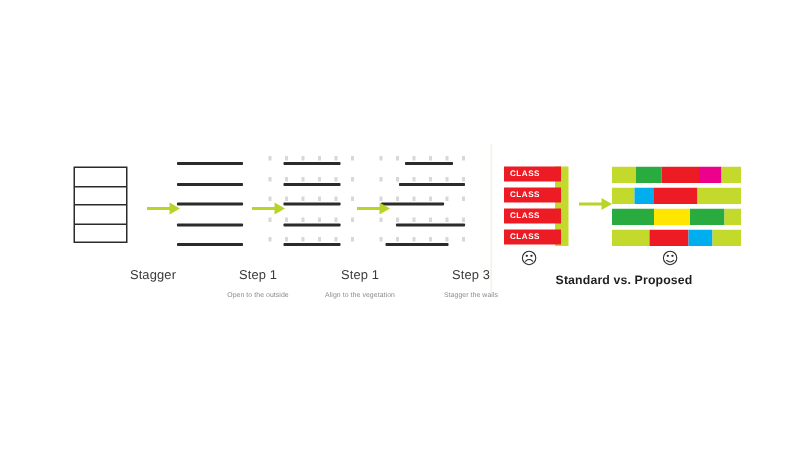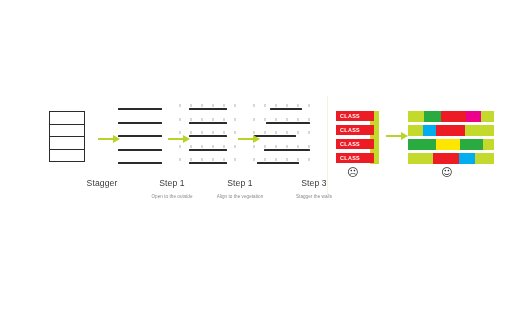--- a/index.html
+++ b/index.html
@@ -422,15 +422,16 @@
           <div class="prop-seg" style="background: rgb(195, 217, 43); width: 29%;"></div>
           <div class="prop-seg" style="background: rgb(237, 28, 36); width: 30%;"></div>
           <div class="prop-seg" style="background: rgb(0, 174, 239); width: 19%;"></div>
           <div class="prop-seg" style="background: rgb(195, 217, 43); width: 22%;"></div>
         </div>
       </div>
 
     <div class="face face-sad">☹</div>
     <div class="face face-glad">☺</div>
 
+    <div class="rp-caption">Standard vs. Proposed</div>
   </div>
 
 </div>
 
 </body></html>

